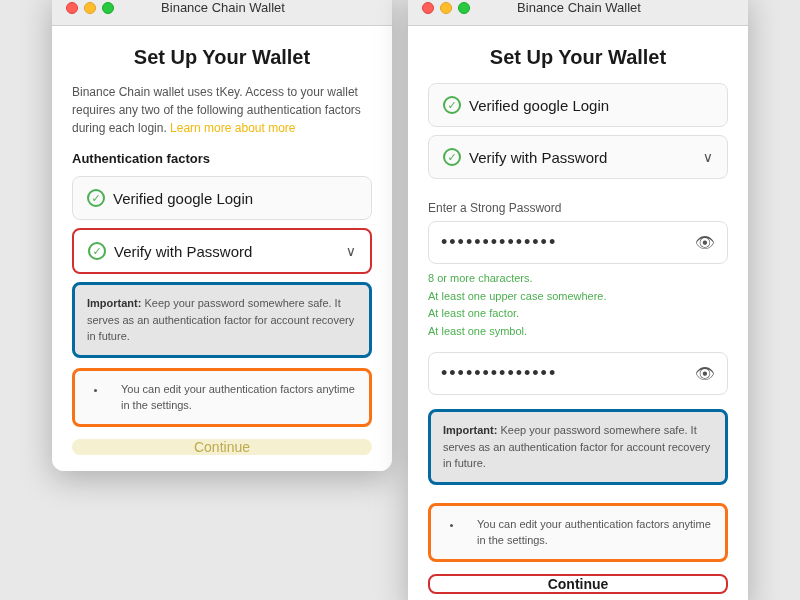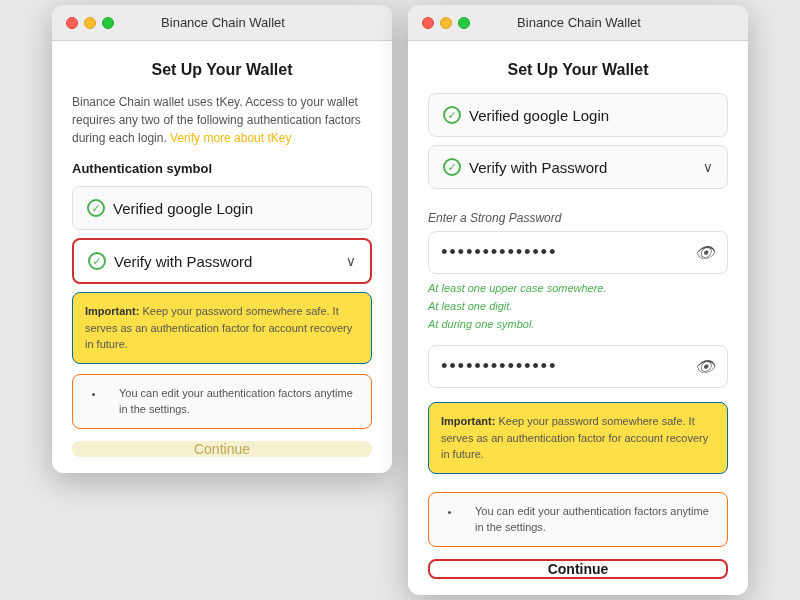--- a/index.html
+++ b/index.html
@@ -67,21 +67,21 @@
     
     .window-body {
       background: #fff;
       padding: 20px 20px 16px;
       flex: 1;
       display: flex;
       flex-direction: column;
     }
 
     .page-title {
-      font-size: 16px;
+      font-size: 20px;
       font-weight: 600;
       color: #1a1a1a;
       text-align: center;
       margin-bottom: 14px;
     }
 
     .intro-text {
       font-size: 12px;
       color: #555;
       line-height: 1.5;
@@ -140,23 +140,23 @@
       color: #1a1a1a;
     }
 
     .chevron {
       font-size: 14px;
       color: #555;
     }
 
     
     .warning-box {
-      border: 1px solid #0369a1;
-      border-radius: 8px;
-      background: #fde047;
+      border: 3px solid #0369a1;
+      border-radius: 8px;
+      background: #e5e5e5;
       padding: 10px 12px;
       margin-bottom: 10px;
     }
 
     .warning-text {
       font-size: 11px;
       color: #555;
       line-height: 1.5;
     }
 
@@ -168,21 +168,21 @@
     .bullet-note {
       font-size: 11px;
       color: #555;
       padding-left: 14px;
       line-height: 1.5;
       list-style-type: disc;
       margin-left: 4px;
     }
 
     .notes-box {
-      border: 1px solid #f97316;
+      border: 3px solid #f97316;
       border-radius: 8px;
       background: #fafafa;
       padding: 10px 14px;
       margin-bottom: 12px;
     }
 
     
     .continue-btn {
       width: 100%;
       border-radius: 8px;
@@ -260,23 +260,23 @@
         <div class="traffic-light tl-close"></div>
         <div class="traffic-light tl-min"></div>
         <div class="traffic-light tl-max"></div>
       </div>
       <span class="titlebar-title">Binance Chain Wallet</span>
     </div>
     <div class="window-body">
       <h1 class="page-title">Set Up Your Wallet</h1>
       <p class="intro-text">
         <span>Binance Chain wallet uses tKey. Access to your wallet requires any two of the following authentication factors during each login.</span>
-        <a class="learn-more" href="#">Verify more about tKey</a>
+        <a class="learn-more" href="#">Learn more about more</a>
       </p>
-      <h2 class="section-title">Authentication symbol</h2>
+      <h2 class="section-title">Authentication factors</h2>
 
       <div class="auth-item">
         <div class="auth-item-left">
           <div class="check-circle">
             <span>✓</span>
           </div>
           <span class="auth-label">Verified google Login</span>
         </div>
       </div>
 
@@ -333,30 +333,31 @@
       <div class="auth-item">
         <div class="auth-item-left">
           <div class="check-circle">
             <span>✓</span>
           </div>
           <span class="auth-label">Verify with Password</span>
         </div>
         <span class="chevron">∨</span>
       </div>
 
-      <div style="margin-top:14px;font-style:italic;">
+      <div style="margin-top:14px;">
         <p class="field-label">Enter a Strong Password</p>
         <div class="password-field-wrap">
           <span class="password-dots">••••••••••••••</span>
           <span class="eye-icon">👁</span>
         </div>
         <div class="validation-hints">
+          <div class="hint">8 or more characters.</div>
           <div class="hint">At least one upper case somewhere.</div>
-          <div class="hint">At least one digit.</div>
-          <div class="hint">At during one symbol.</div>
+          <div class="hint">At least one factor.</div>
+          <div class="hint">At least one symbol.</div>
         </div>
 
         <div class="password-field-wrap">
           <span class="password-dots">••••••••••••••</span>
           <span class="eye-icon">👁</span>
         </div>
       </div>
 
       <div class="warning-box" style="margin-top:8px;">
         <p class="warning-text">

